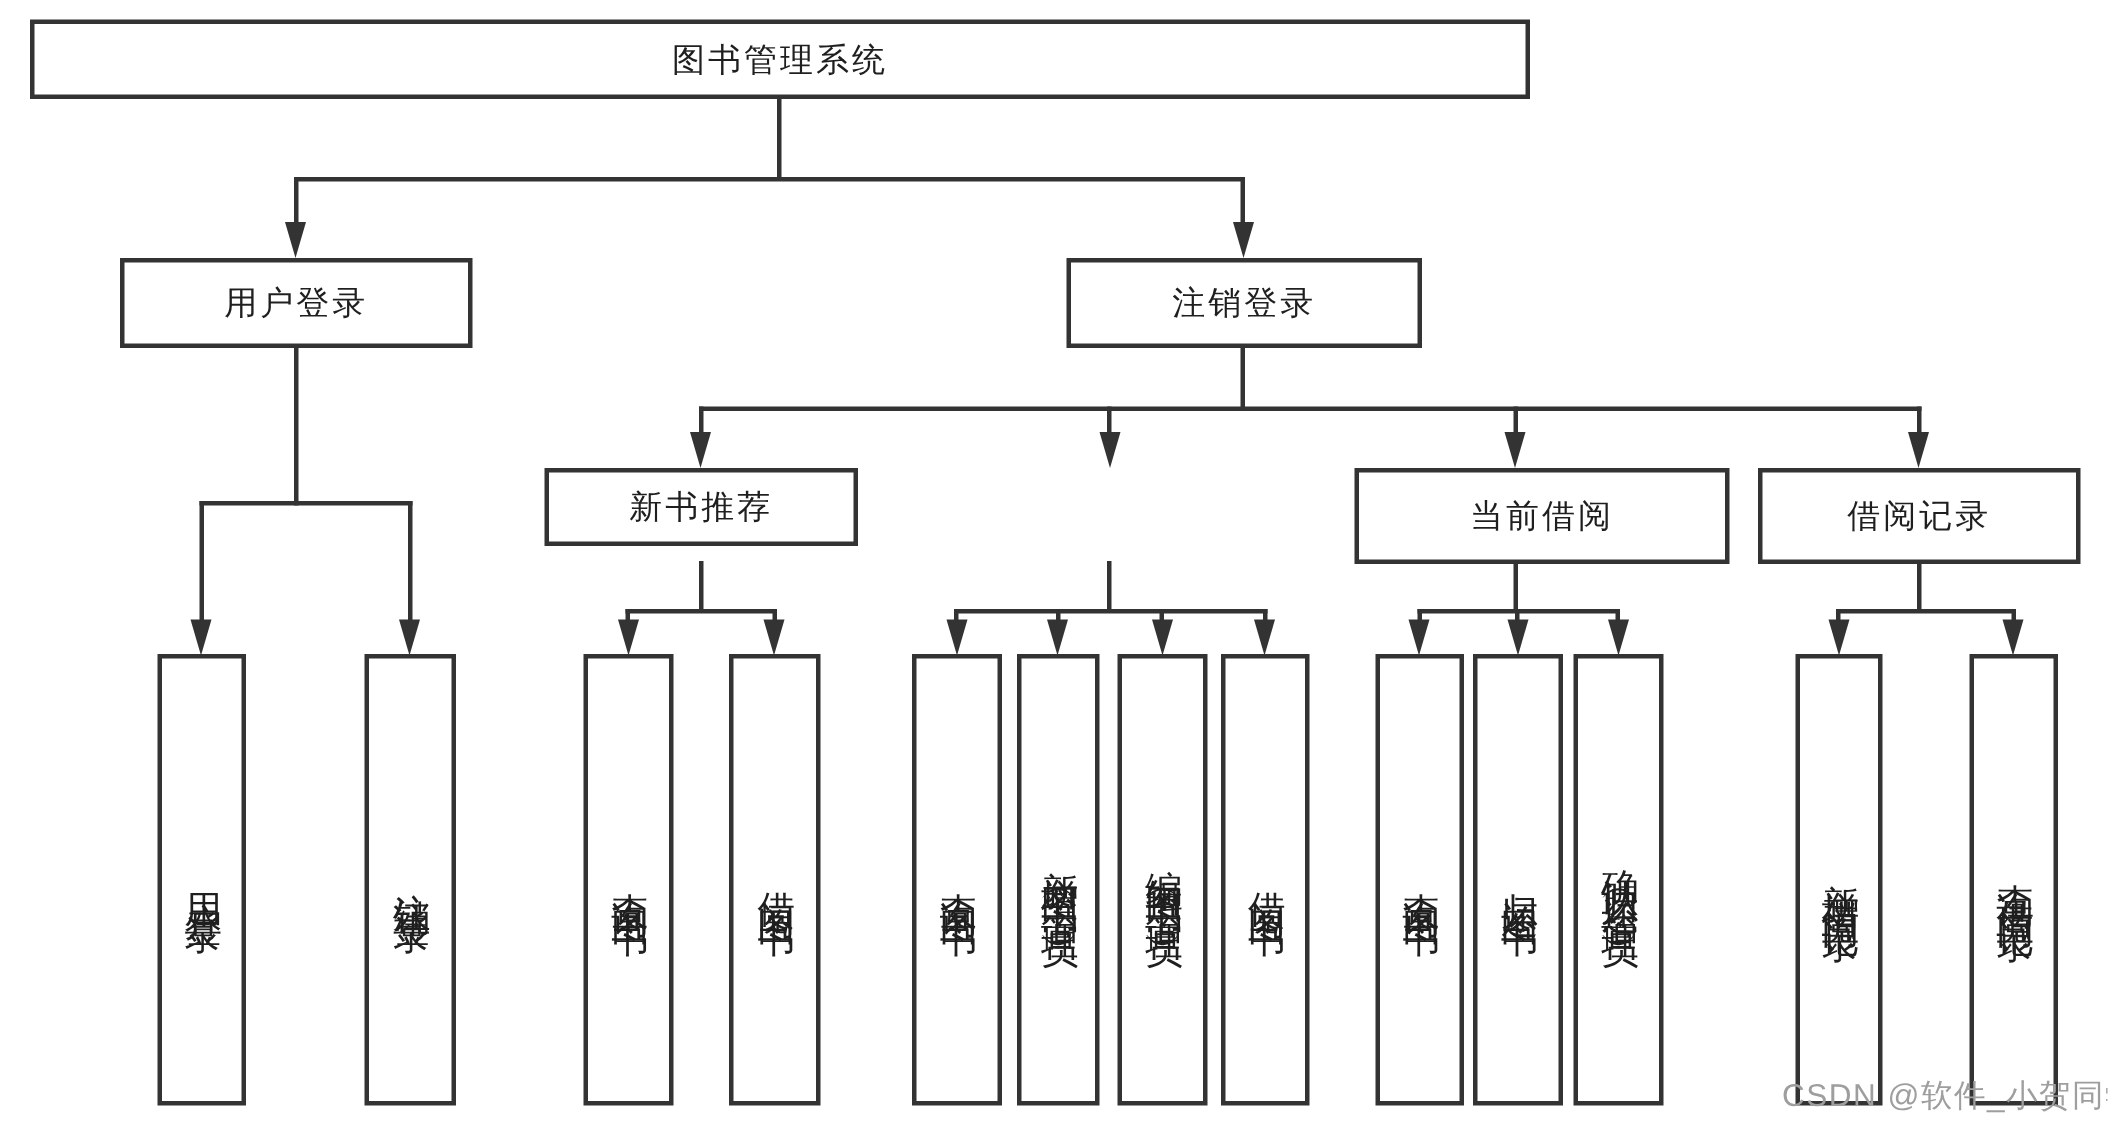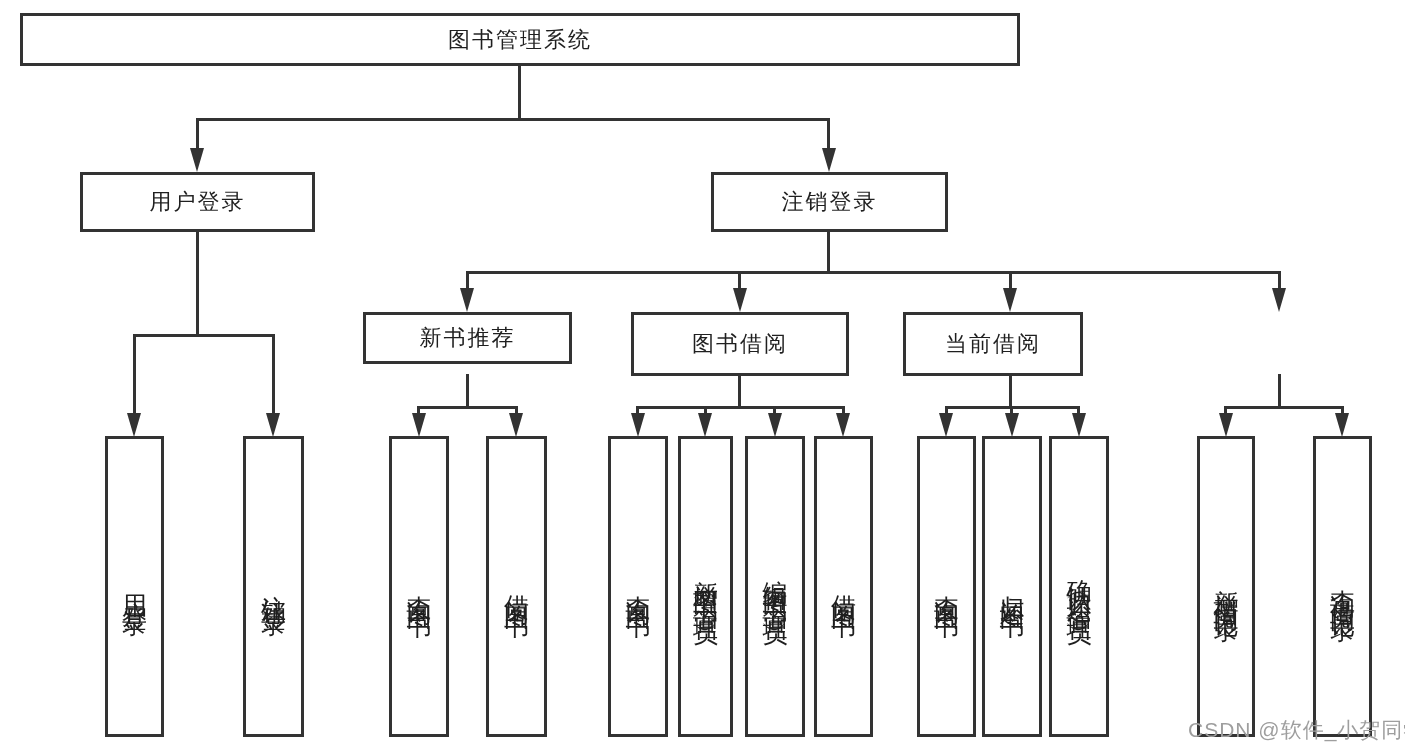--- a/index.html
+++ b/index.html
@@ -99,24 +99,24 @@
   <div class="arrow" style="left:1335px;top:413px"></div>
 
   <div class="node" style="left:20px;top:13px;width:1000px;height:53px">图书管理系统</div>
 
   <div class="node" style="left:80px;top:172px;width:235px;height:60px">用户登录</div>
 
   <div class="node" style="left:711px;top:172px;width:237px;height:60px">注销登录</div>
 
   <div class="node" style="left:363px;top:312px;width:209px;height:52px">新书推荐</div>
 
-  <div class="node" style="left:631px;top:312px;width:218px;height:64px">图书借阅</div>
 
-  <div class="node" style="left:903px;top:312px;width:180px;height:64px">当前借阅</div>
+  <div class="node" style="left:903px;top:312px;width:250px;height:64px">当前借阅</div>
 
+  <div class="node" style="left:1172px;top:312px;width:215px;height:64px">借阅记录</div>
 
   <div class="leaf" style="left:105px;width:59px">
     <span>用户登录</span>
   </div>
   <div class="leaf" style="left:243px;width:61px">
     <span>注销登录</span>
   </div>
 
   <div class="leaf" style="left:389px;width:60px">
     <span>查询图书</span>

